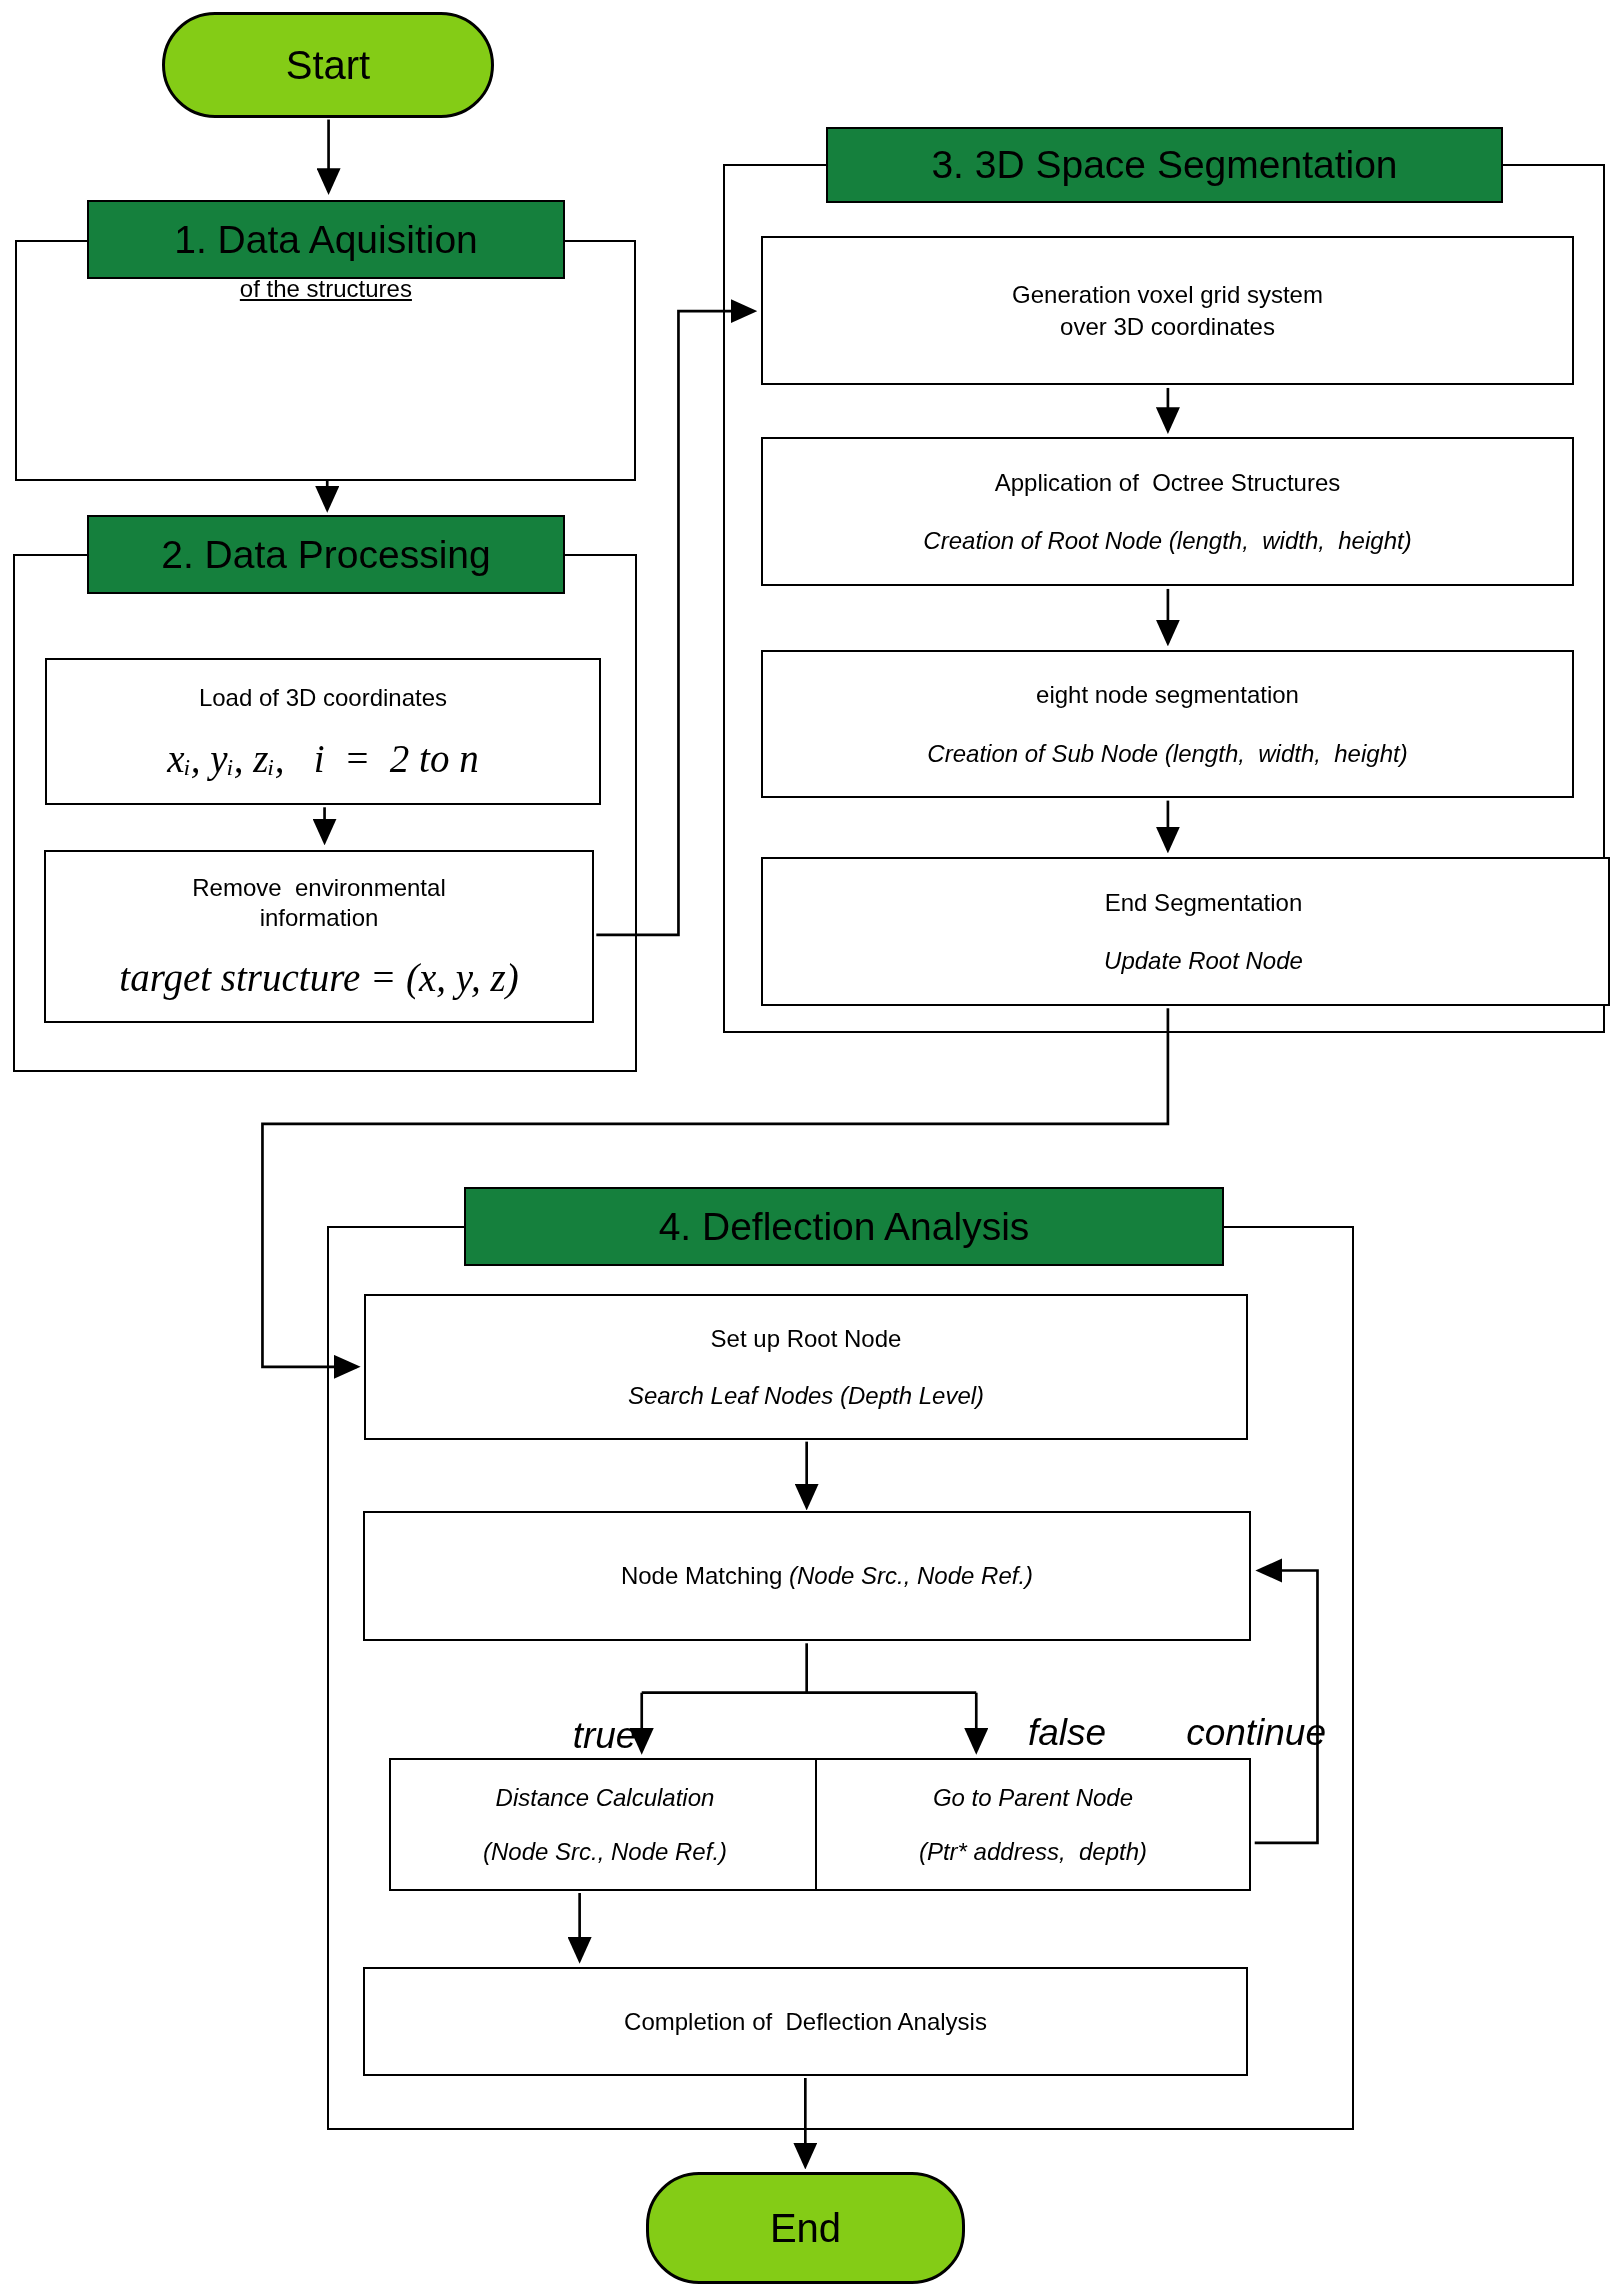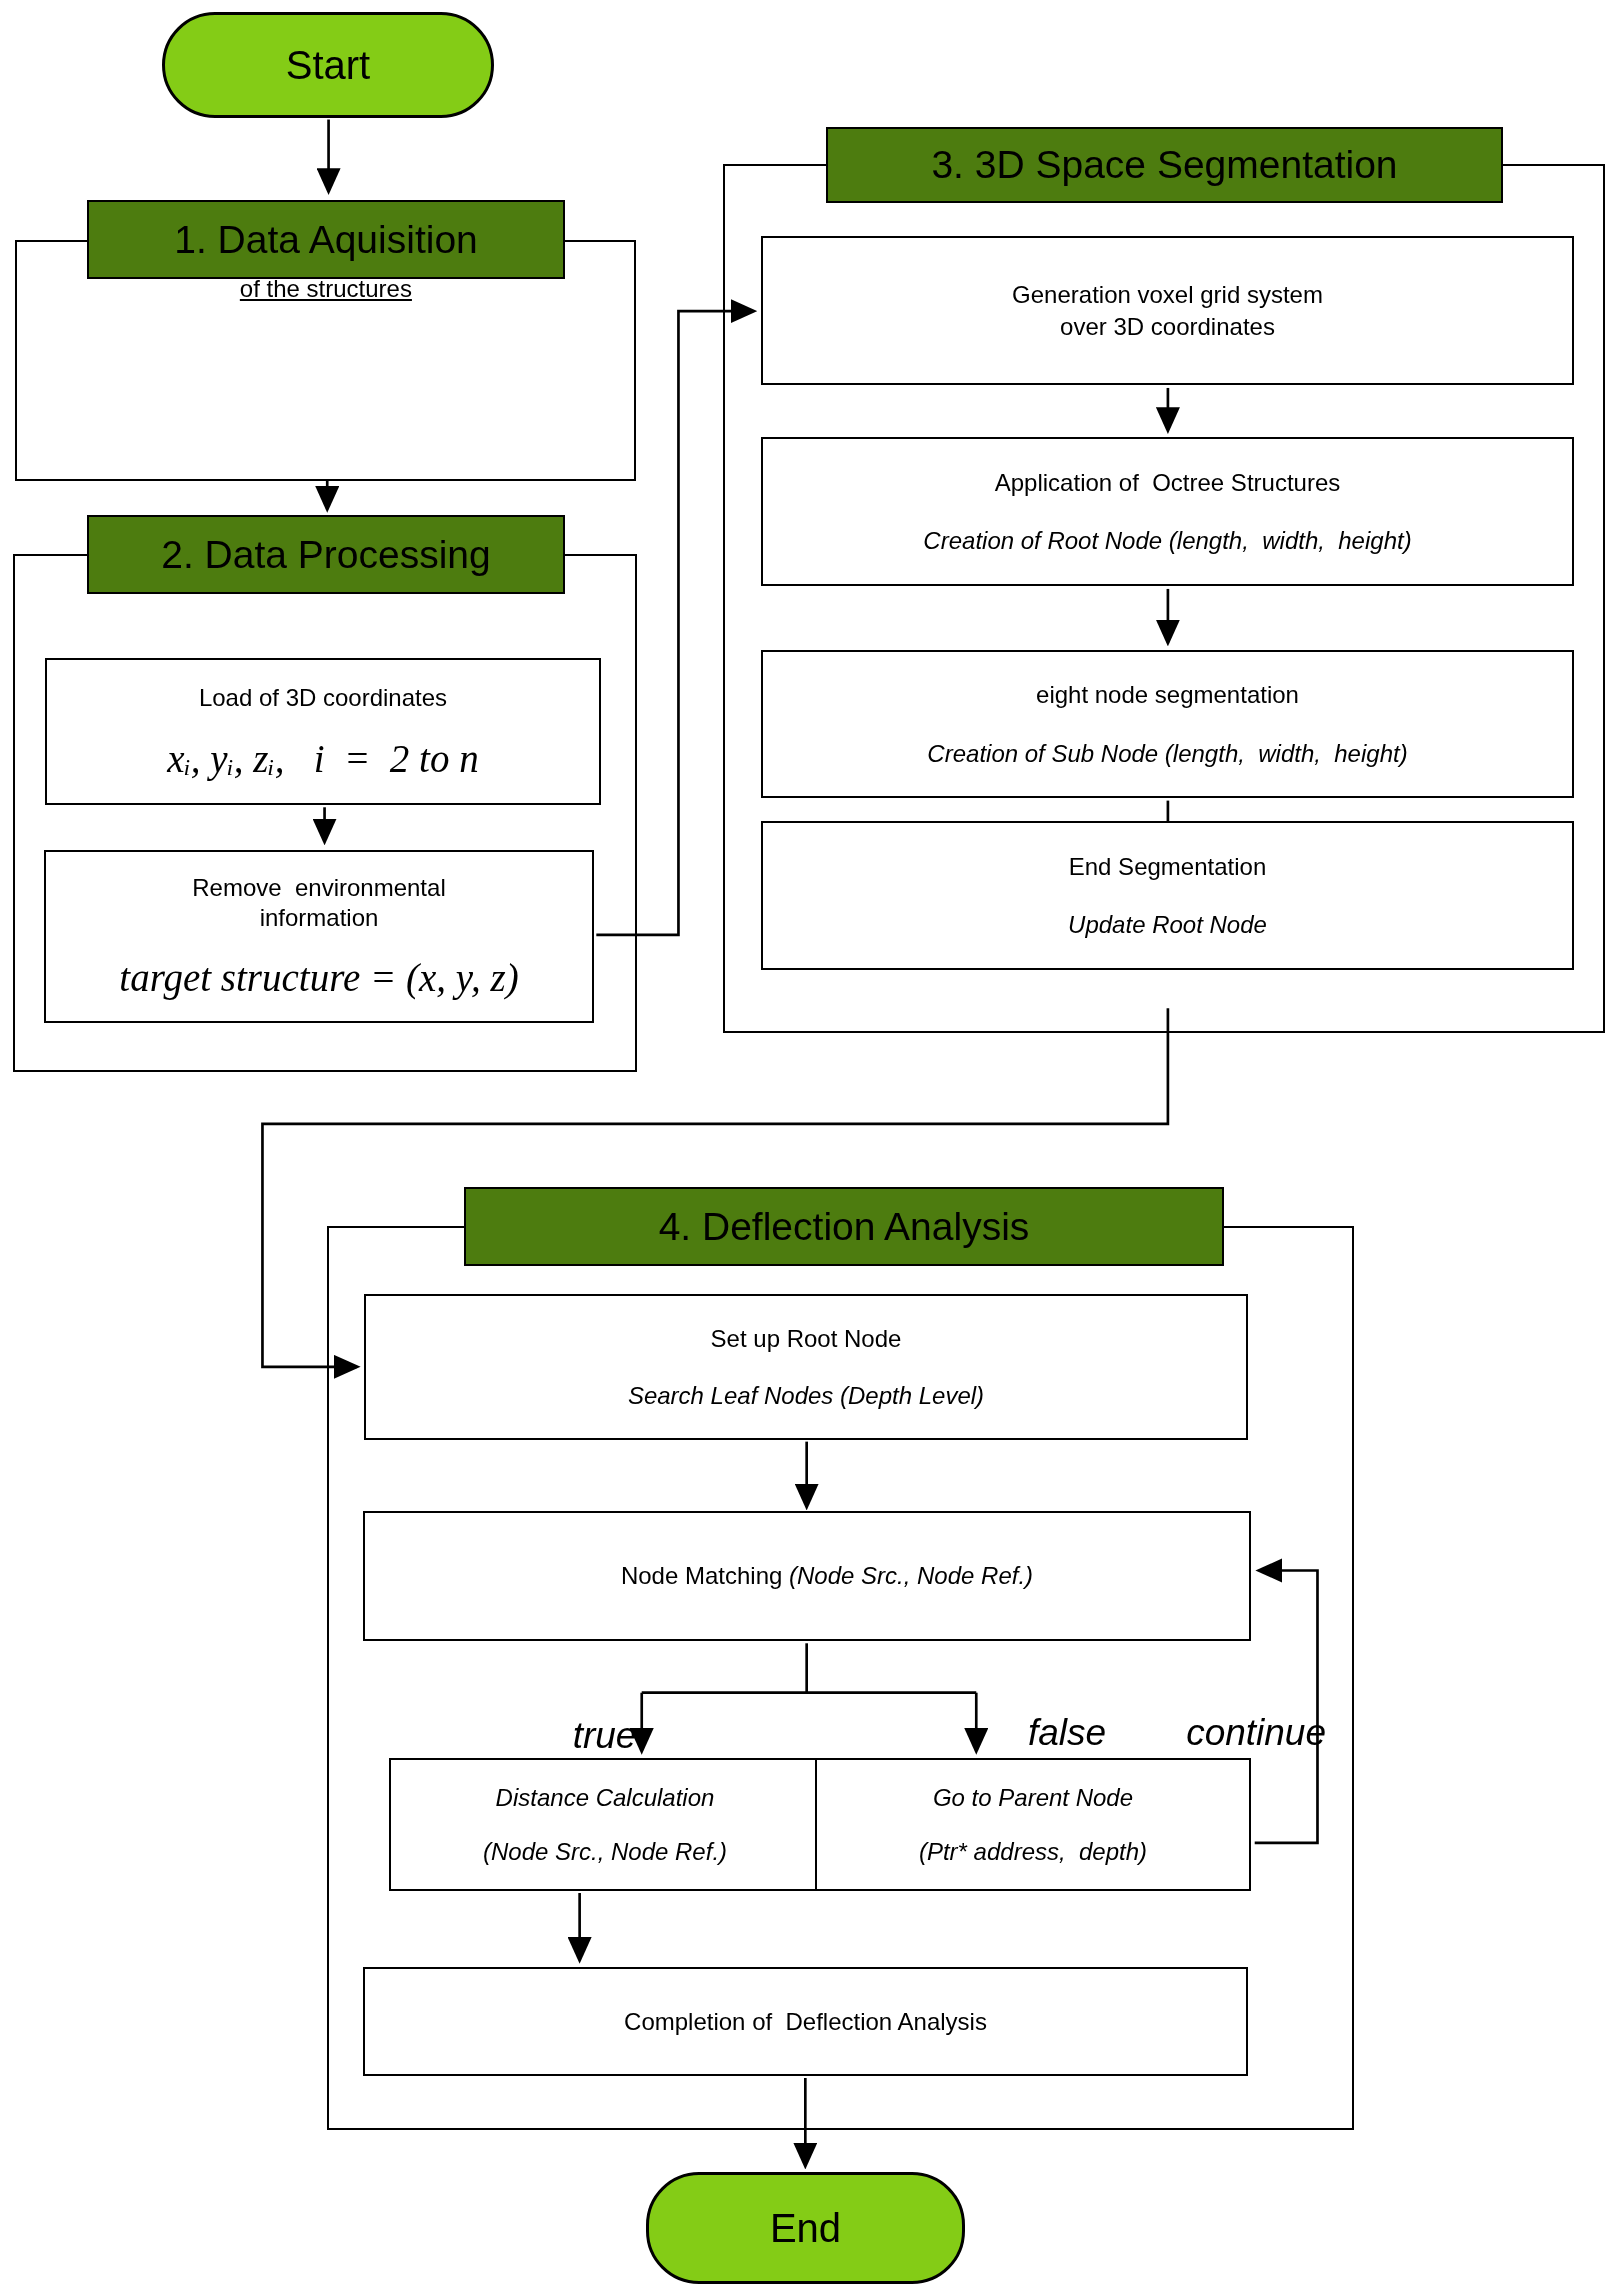--- a/index.html
+++ b/index.html
@@ -25,21 +25,21 @@
     z-index:3;
     display:flex;
     flex-direction:column;
     justify-content:space-evenly;
     align-items:center;
     text-align:center;
   }
   .header{
     position:absolute;
     border:2.7px solid #000;
-    background:#4d7c0f;
+    background:#15803d;
     z-index:4;
     display:flex;
     align-items:center;
     justify-content:center;
     font-size:39px;
     white-space:pre;
   }
   .terminal{
     position:absolute;
     border:3.3px solid #000;
@@ -153,21 +153,21 @@
     </div>
   </div>
   <div class="whitebox" style="left:761px;top:437px;width:809px;height:145px;">
     <div class="line">Application of  Octree Structures</div>
     <div class="line ital">Creation of Root Node (length,  width,  height)</div>
   </div>
   <div class="whitebox" style="left:761px;top:650px;width:809px;height:144px;">
     <div class="line">eight node segmentation</div>
     <div class="line ital">Creation of Sub Node (length,  width,  height)</div>
   </div>
-  <div class="whitebox" style="left:761px;top:821px;width:809px;height:145px;">
+  <div class="whitebox" style="left:761px;top:857px;width:809px;height:145px;padding-left:36px;">
     <div class="line">End Segmentation</div>
     <div class="line ital">Update Root Node</div>
   </div>
 
   <div class="container" style="left:327px;top:1226px;width:1023px;height:900px;"></div>
   <div class="header" style="left:464px;top:1187px;width:756px;height:75px;">
     <span>4. Deflection Analysis</span>
   </div>
   <div class="whitebox" style="left:364px;top:1294px;width:880px;height:142px;">
     <div class="line">Set up Root Node</div>

